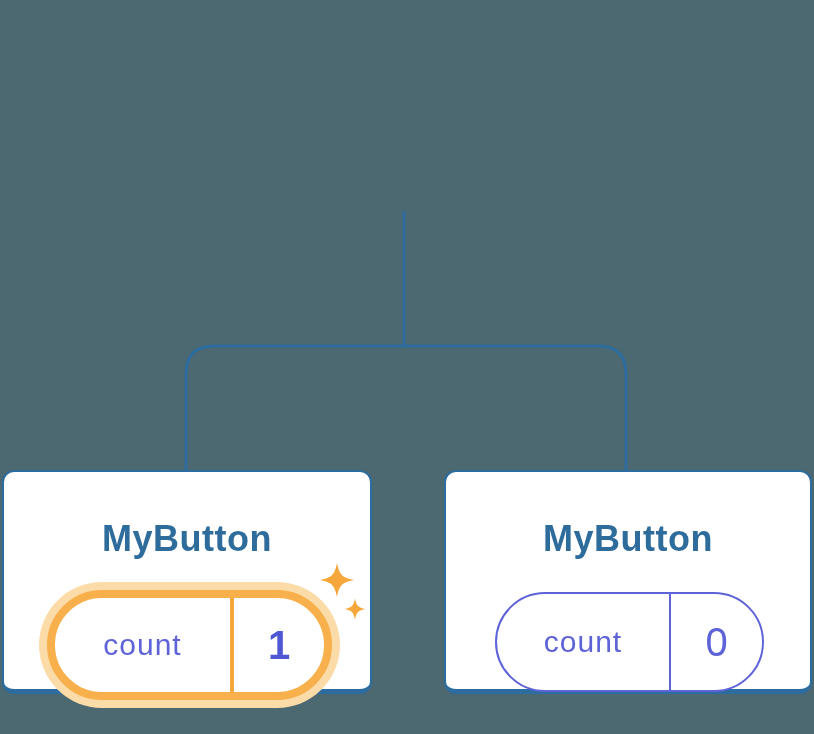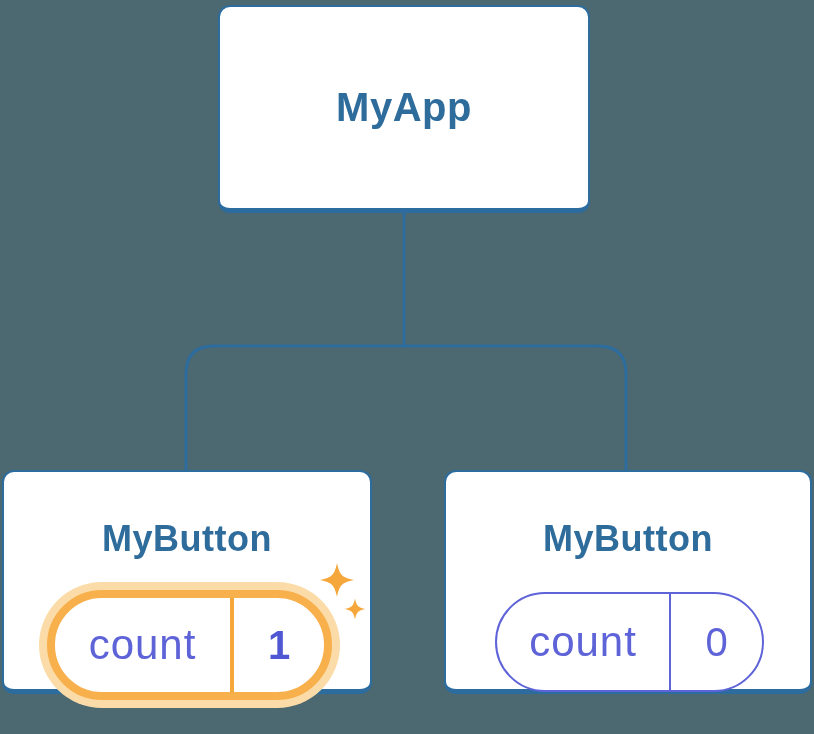--- a/index.html
+++ b/index.html
@@ -33,43 +33,40 @@
     left:43px;top:118px;width:285px;height:110px;
     border:8px solid var(--orange-ring,#F7B04C);
     box-shadow:0 0 0 8px var(--orange-halo,#FBDCA8);
   }
   .pill.plain{
     left:49px;top:120px;width:269px;height:100px;
     border:2px solid var(--indigo,#5E63D8);
   }
   .pill-key,.pill-value{
     display:flex;align-items:center;justify-content:center;
-    color:var(--indigo,#5E63D8);font-size:42px;letter-spacing:1px;
+    color:var(--indigo,#5E63D8);font-size:30px;letter-spacing:1px;
   }
   .pill.highlighted .pill-key{width:175px;}
   .pill.plain .pill-key{width:172px;}
   .pill-value{flex:1;font-size:40px;letter-spacing:0;}
   .pill.highlighted .pill-value{font-weight:bold;color:var(--indigo-bold,#4F57D2);}
   .pill-divider{width:2px;background:var(--indigo,#5E63D8);}
   .pill.highlighted .pill-divider{width:4px;background:var(--orange-accent,#F5A73B);}
   .sparkles{position:absolute;left:312px;top:88px;width:60px;height:66px;}
 </style>
 </head>
 <body>
 
 <div class="stage">
 
   <svg class="connectors" viewBox="0 0 814 734" fill="none">
     <path d="M404,211 L404,346" stroke="#2C6C9E" stroke-width="3"></path>
     <path d="M186,470 L186,374 Q186,346 214,346 L598,346 Q626,346 626,374 L626,470" stroke="#2C6C9E" stroke-width="3"></path>
   </svg>
 
-  <div class="card root">
-    <div class="title">MyApp</div>
-  </div>
 
   <div class="card child left">
     <div class="title">MyButton</div>
     <div class="pill highlighted">
       <div class="pill-key">count</div>
       <div class="pill-divider"></div>
       <div class="pill-value">1</div>
     </div>
     <svg class="sparkles" viewBox="0 0 60 66" fill="#F5A73B">
       <path transform="translate(21,20)" d="M0,-17 C2.5,-5 5,-2.5 17,0 C5,2.5 2.5,5 0,17 C-2.5,5 -5,2.5 -17,0 C-5,-2.5 -2.5,-5 0,-17 Z"></path>

